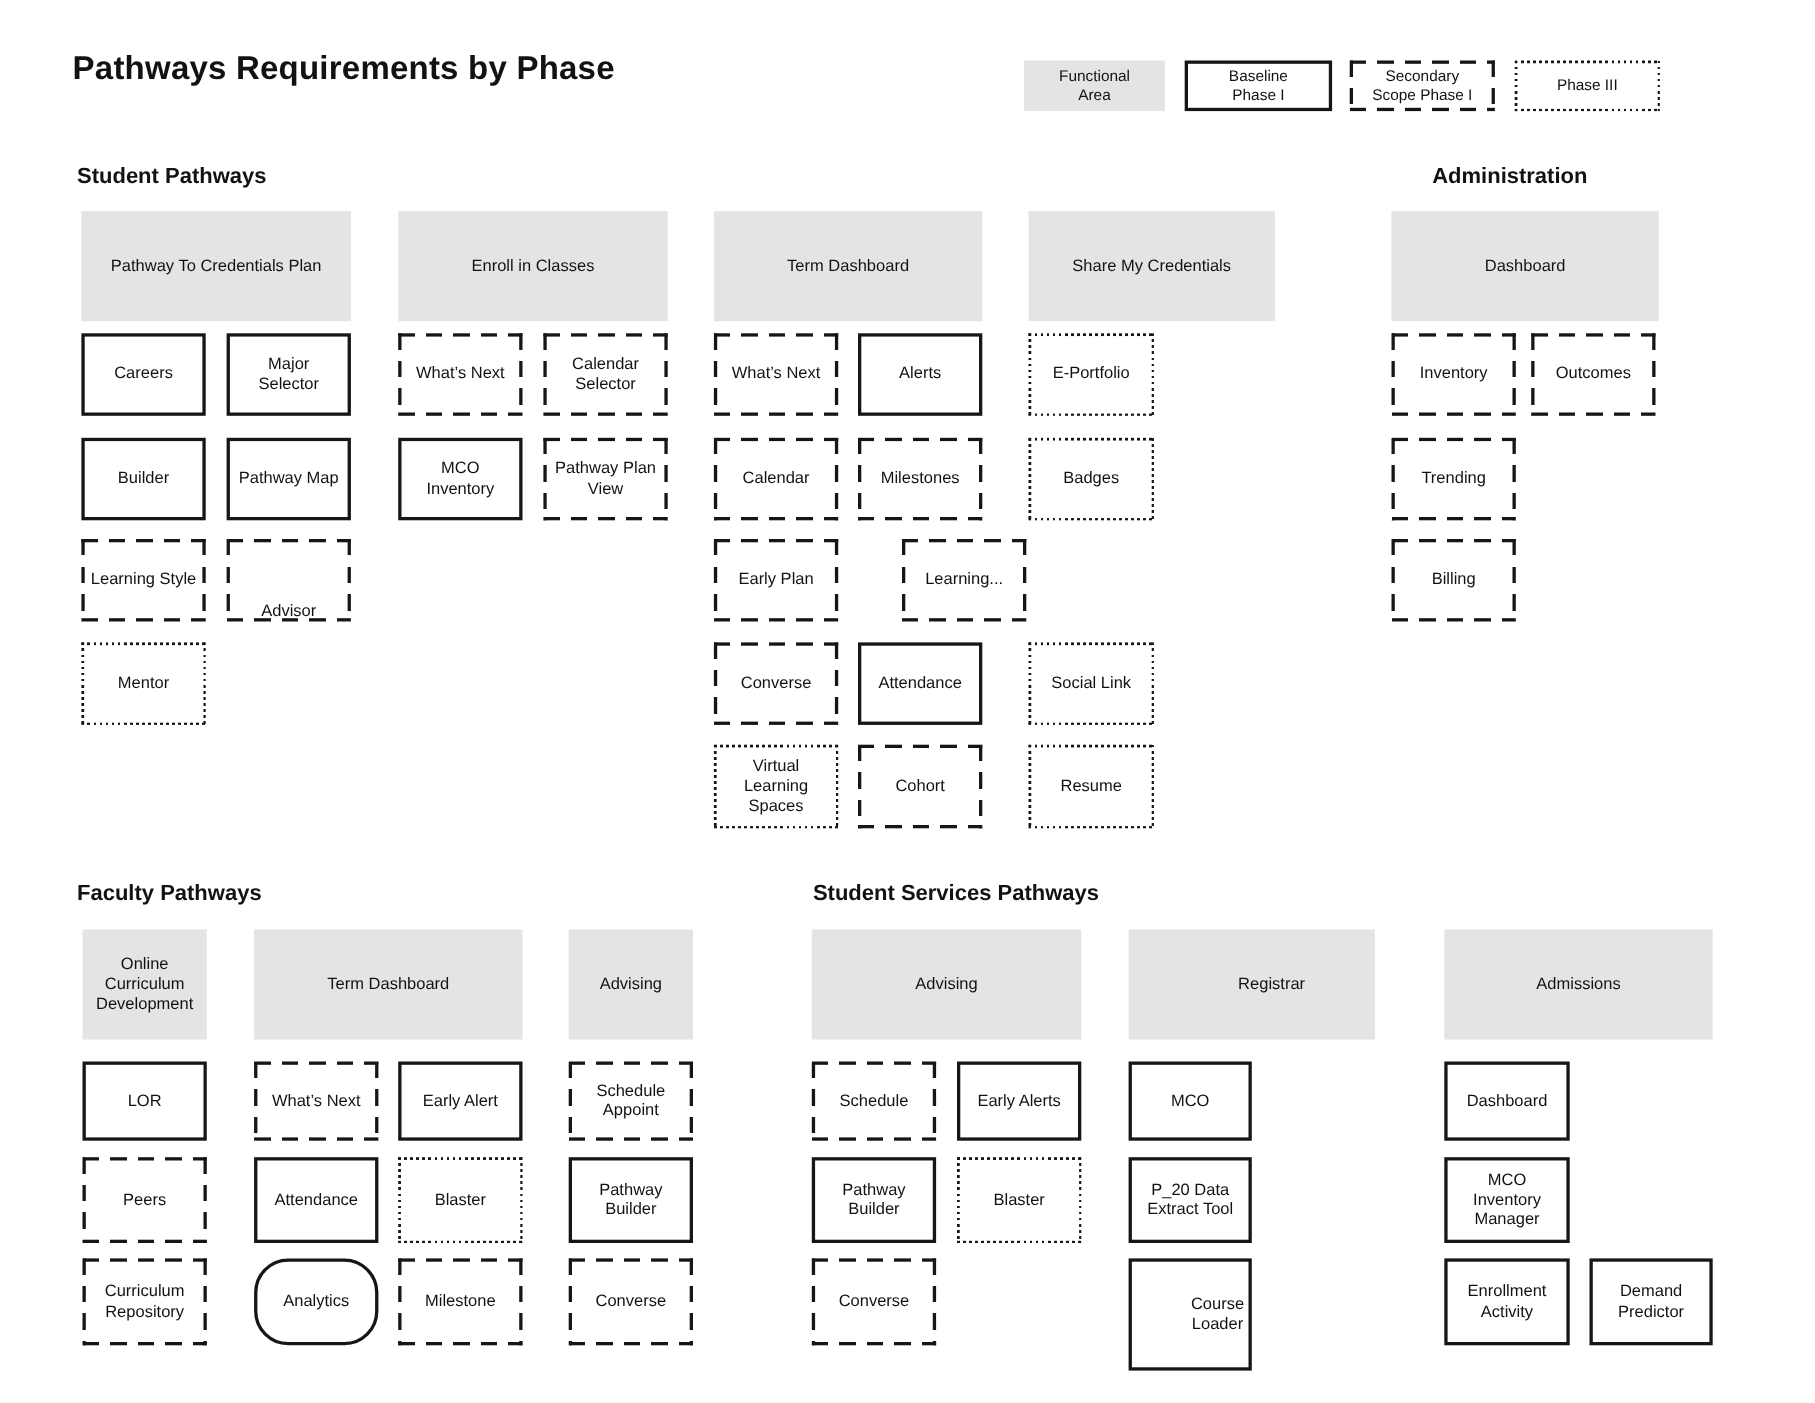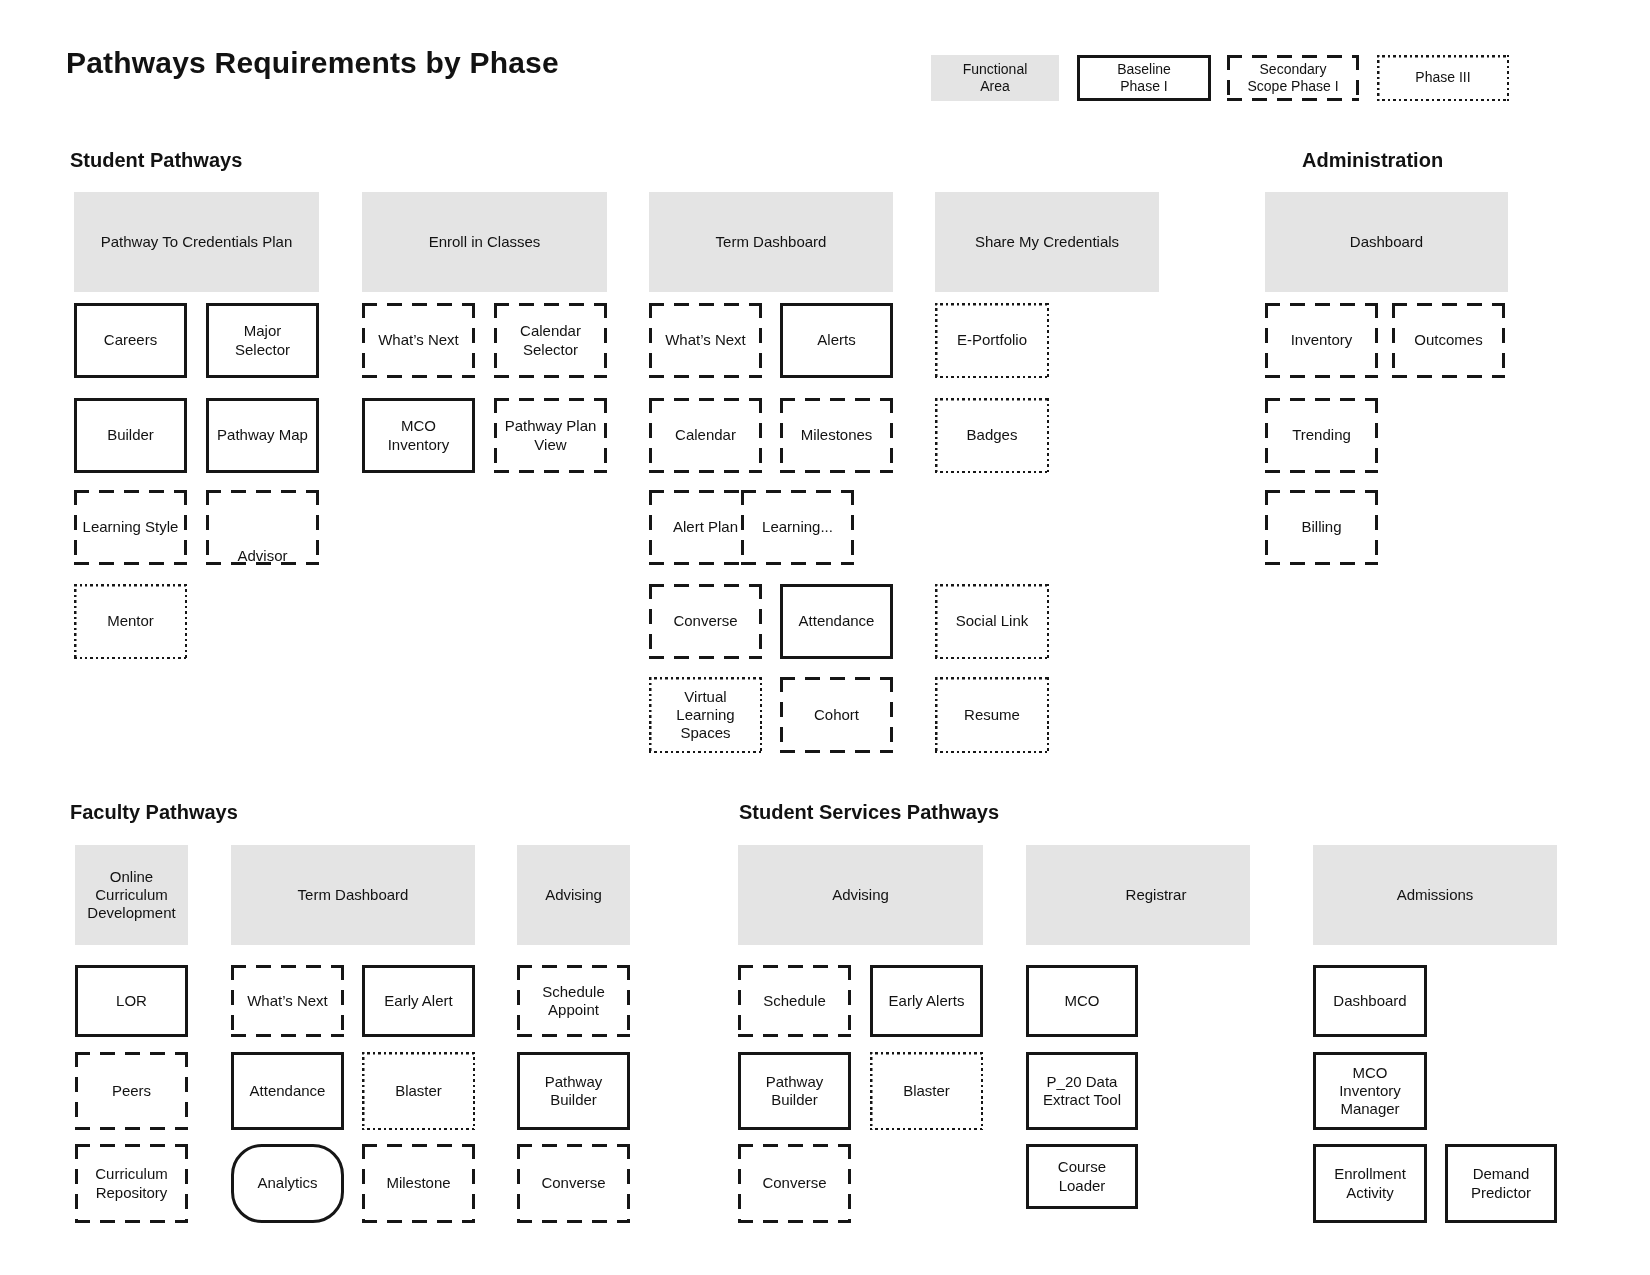--- a/index.html
+++ b/index.html
@@ -148,23 +148,23 @@
     <div class="cell box baseline" style="left: 780px; top: 303px; width: 113px; height: 75px;">
       <span>Alerts</span>
     </div>
     <div class="cell box secondary" style="left: 649px; top: 398px; width: 113px; height: 75px;">
       <span>Calendar</span>
     </div>
     <div class="cell box secondary" style="left: 780px; top: 398px; width: 113px; height: 75px;">
       <span>Milestones</span>
     </div>
     <div class="cell box secondary" style="left: 649px; top: 490px; width: 113px; height: 75px;">
-      <span>Alert Plan</span>
-    </div>
-    <div class="cell box secondary" style="left: 741px; top: 490px; width: 113px; height: 75px;">
+      <span>Early Plan</span>
+    </div>
+    <div class="cell box secondary" style="left: 820px; top: 490px; width: 113px; height: 75px;">
       <span>Learning...</span>
     </div>
     <div class="cell box secondary" style="left: 649px; top: 584px; width: 113px; height: 75px;">
       <span>Converse</span>
     </div>
     <div class="cell box baseline" style="left: 780px; top: 584px; width: 113px; height: 75px;">
       <span>Attendance</span>
     </div>
     <div class="cell box phase3" style="left: 649px; top: 677px; width: 113px; height: 76px;">
       <span>Virtual
@@ -261,21 +261,21 @@
 Extract Tool</span>
     </div>
     <div class="cell box baseline" style="left: 1313px; top: 1052px; width: 114px; height: 78px;">
       <span>MCO
 Inventory
 Manager</span>
     </div>
     <div class="cell box secondary" style="left: 738px; top: 1144px; width: 113px; height: 79px;">
       <span>Converse</span>
     </div>
-    <div class="cell box baseline" style="left: 1026px; top: 1144px; width: 112px; height: 65px;">
+    <div class="cell box baseline" style="left: 1026px; top: 1144px; width: 112px; height: 102px; justify-content: flex-end;">
       <span>Course
 Loader</span>
     </div>
     <div class="cell box baseline" style="left: 1313px; top: 1144px; width: 114px; height: 79px;">
       <span>Enrollment
 Activity</span>
     </div>
     <div class="cell box baseline" style="left: 1445px; top: 1144px; width: 112px; height: 79px;">
       <span>Demand
 Predictor</span>

